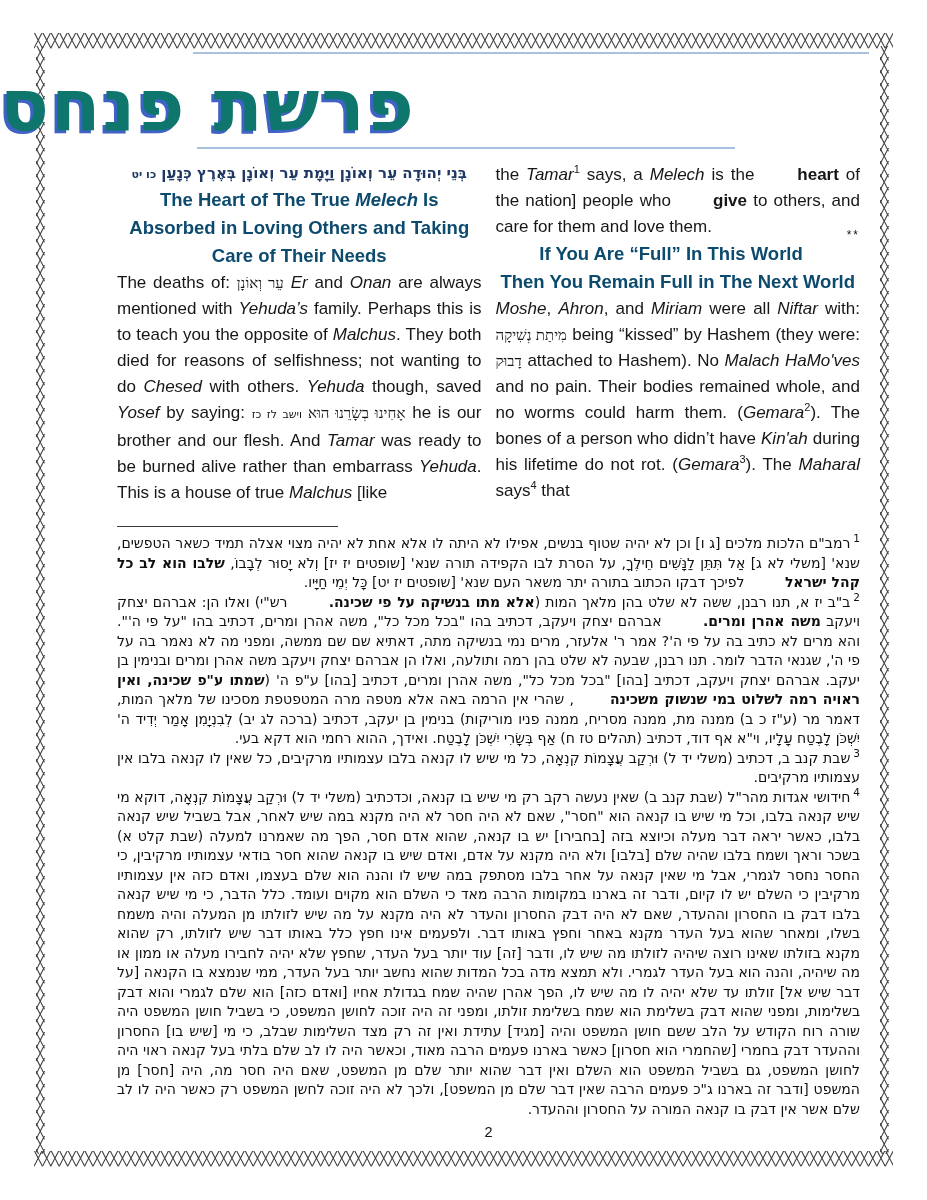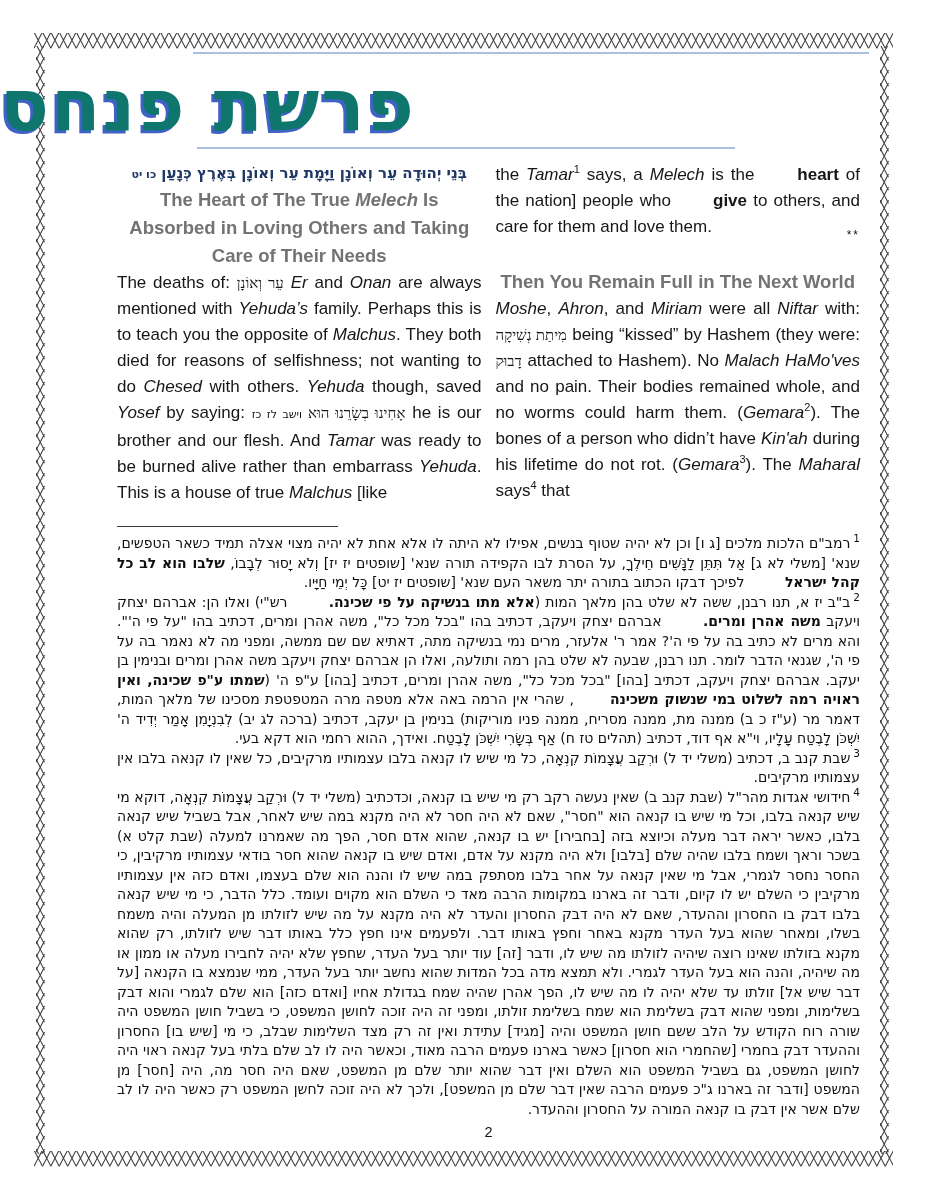--- a/index.html
+++ b/index.html
@@ -24,21 +24,21 @@
          font-family:"DejaVu Serif","DejaVu Sans",serif;font-weight:bold;font-size:72px;line-height:1.15;
          color:#0f766e;text-shadow:-3px 3px 0 #3E63C4;letter-spacing:2px;}
   .titlerule{position:absolute;top:147px;left:197px;width:538px;border-top:2px solid #A9C1DE;}
   
   .content{position:absolute;top:162px;left:75px;right:67px;margin-left:42px;}
   .cols{display:flex;gap:14px;}
   .col{flex:1;font-size:17px;line-height:26px;text-align:justify;color:#161616;}
   .verse{direction:rtl;text-align:center;font-weight:bold;color:#1F3864;font-size:15px;line-height:23px;
          font-family:"DejaVu Sans",sans-serif;}
   .vref{font-size:11px;}
-  .h-eng{font-weight:bold;text-align:center;font-size:18.5px;line-height:28px;color:#737373;text-align:center;}
+  .h-eng{font-weight:bold;text-align:center;font-size:18.5px;line-height:28px;color:#0c4a6e;text-align:center;}
   .para{margin:0;}
   .i{font-style:italic;}
   .b{font-weight:bold;padding-left:36px;}
   .he{font-size:15px;font-family:Liberation Serif, serif;}
   .her{font-size:11px;font-family:"DejaVu Sans",sans-serif;}
   .sup{vertical-align:super;font-size:11px;line-height:0;}
   .stars{float:right;font-size:12px;letter-spacing:2px;margin-top:8px;}
   
   .fnsep{margin:20px 0 7px 0;width:221px;border-top:1.5px solid #3a3a3a;}
   .footnotes{direction:rtl;text-align:justify;font-size:14px;line-height:19.5px;color:#0f0f0f;
@@ -69,21 +69,21 @@
         <div class="verse">
           <span>בְּנֵי יְהוּדָה עֵר וְאוֹנָן וַיָּמָת עֵר וְאוֹנָן בְּאֶרֶץ כְּנָעַן</span>
           <span class="vref">כו יט</span>
         </div>
         <div class="h-eng"><span>The Heart of The True </span><span class="i">Melech</span><span> Is Absorbed in Loving Others and Taking Care of Their Needs</span></div>
         <div class="para"><span>The deaths of: </span><span class="he">עֵר וְאוֹנָן</span><span> </span><span class="i">Er</span><span> and </span><span class="i">Onan</span><span> are always mentioned with </span><span class="i">Yehuda’s</span><span> family. Perhaps this is to teach you the opposite of </span><span class="i">Malchus</span><span>. They both died for reasons of selfishness; not wanting to do </span><span class="i">Chesed</span><span> with others. </span><span class="i">Yehuda</span><span> though, saved </span><span class="i">Yosef</span><span> by saying: </span><span class="he">אָחִינוּ בְשָׂרֵנוּ הוּא </span><span class="her">וישב לז כז</span><span> he is our brother and our flesh. And </span><span class="i">Tamar</span><span> was ready to be burned alive rather than embarrass </span><span class="i">Yehuda</span><span>. This is a house of true </span><span class="i">Malchus</span><span> [like</span></div>
       </div>
 
       <div class="col">
         <div class="para"><span>the </span><span class="i">Tamar</span><span class="sup">1</span><span> says, a </span><span class="i">Melech</span><span> is the </span><span class="b">heart</span><span> of the nation] people who </span><span class="b">give</span><span> to others, and care for them and love them.</span><span class="stars">**</span></div>
-        <div class="h-eng"><br><span>Then You Remain Full in The Next World</span></div>
+        <div class="h-eng"><span>If You Are “Full” In This World</span><br><span>Then You Remain Full in The Next World</span></div>
         <div class="para"><span class="i">Moshe</span><span>, </span><span class="i">Ahron</span><span>, and </span><span class="i">Miriam</span><span> were all </span><span class="i">Niftar</span><span> with: </span><span class="he">מִיתַת נְשִׁיקָה</span><span> being “kissed” by Hashem (they were: </span><span class="he">דָבוּק</span><span> attached to Hashem). No </span><span class="i">Malach HaMo'ves</span><span> and no pain. Their bodies remained whole, and no worms could harm them. (</span><span class="i">Gemara</span><span class="sup">2</span><span>). The bones of a person who didn’t have </span><span class="i">Kin'ah</span><span> during his lifetime do not rot. (</span><span class="i">Gemara</span><span class="sup">3</span><span>). The </span><span class="i">Maharal</span><span> says</span><span class="sup">4</span><span> that</span></div>
       </div>
 
     </div>
 
     <div class="fnsep"></div>
     <div class="footnotes">
       <div class="footnote">
         <sup class="fnum">1</sup><span><span>רמב"ם הלכות מלכים [ג ו] וכן לא יהיה שטוף בנשים, אפילו לא היתה לו אלא אחת לא יהיה מצוי אצלה תמיד כשאר הטפשים, שנא' [משלי לא ג] אַל תִּתֵּן לַנָּשִׁים חֵילֶךָ, על הסרת לבו הקפידה תורה שנא' [שופטים יז יז] וְלֹא יָסוּר לְבָבוֹ, </span><span class="b">שלבו הוא לב כל קהל ישראל</span><span> לפיכך דבקו הכתוב בתורה יתר משאר העם שנא' [שופטים יז יט] כָּל יְמֵי חַיָּיו.</span></span>
       </div>

